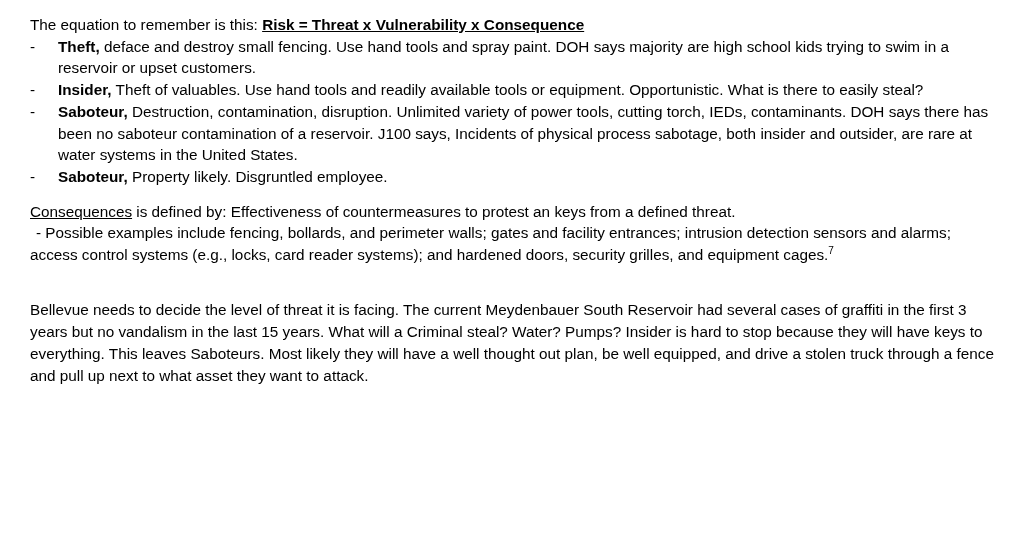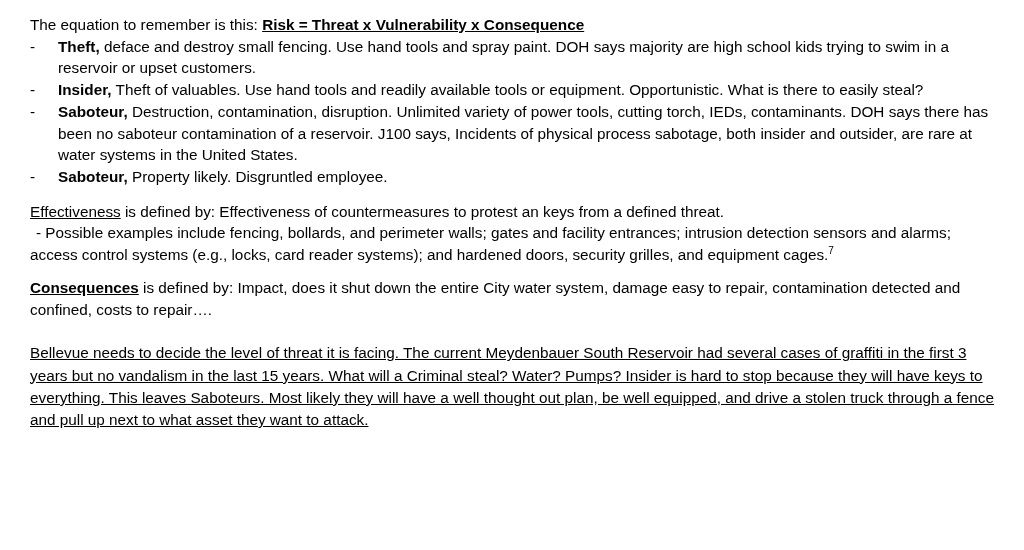--- a/index.html
+++ b/index.html
@@ -69,21 +69,20 @@
   .gap-sm { height: 11px; }
   .gap-md { height: 13px; }
   .gap-lg { height: 22px; }
   sup {
     font-size: 0.66em;
     vertical-align: super;
     line-height: 0;
   }
   .final-block {
     line-height: 1.45;
-    text-decoration: underline;
   }
 </style>
 </head>
 <body>
 
 <div class="page">
   <div class="content">
 
     <p class="line eq-line"><span>The equation to remember is this: </span><span class="u b">Risk = Threat x Vulnerability x Consequence</span></p>
 
@@ -102,26 +101,25 @@
         <span class="b">Saboteur,</span><span> Destruction, contamination, disruption. Unlimited variety of power tools, cutting torch, IEDs, contaminants. DOH says there has been no saboteur contamination of a reservoir. J100 says, Incidents of physical process sabotage, both insider and outsider, are rare at water systems in the United States.</span>
       </li>
       <li>
         <span class="dash">-</span>
         <span class="b">Saboteur,</span><span> Property likely. Disgruntled employee.</span>
       </li>
     </ul>
 
     <div class="gap-md"></div>
 
-    <p class="line para"><span class="u">Effectiveness</span><span> is defined by: Effectiveness of countermeasures to protest an keys from a defined threat.</span></p>
+    <p class="line para"><span class="u">Consequences</span><span> is defined by: Effectiveness of countermeasures to protest an keys from a defined threat.</span></p>
 
     <p class="line para vuln-sub"><span> - </span><span>Possible examples include fencing, bollards, and perimeter walls; gates and facility entrances; intrusion detection sensors and alarms; access control systems (e.g., locks, card reader systems); and hardened doors, security grilles, and equipment cages.</span><sup>7</sup></p>
 
     <div class="gap-sm"></div>
 
-    <p class="line para"><span class="u b">Consequences</span><span> is defined by: Impact, does it shut down the entire City water system, damage easy to repair, contamination detected and confined, costs to repair….</span></p>
 
     <div class="gap-lg"></div>
 
     <p class="line para final-block">Bellevue needs to decide the level of threat it is facing. The current Meydenbauer South Reservoir had several cases of graffiti in the first 3 years but no vandalism in the last 15 years. What will a Criminal steal? Water? Pumps? Insider is hard to stop because they will have keys to everything. This leaves Saboteurs. Most likely they will have a well thought out plan, be well equipped, and drive a stolen truck through a fence and pull up next to what asset they want to attack.</p>
 
   </div>
 </div>
 
 </body></html>

